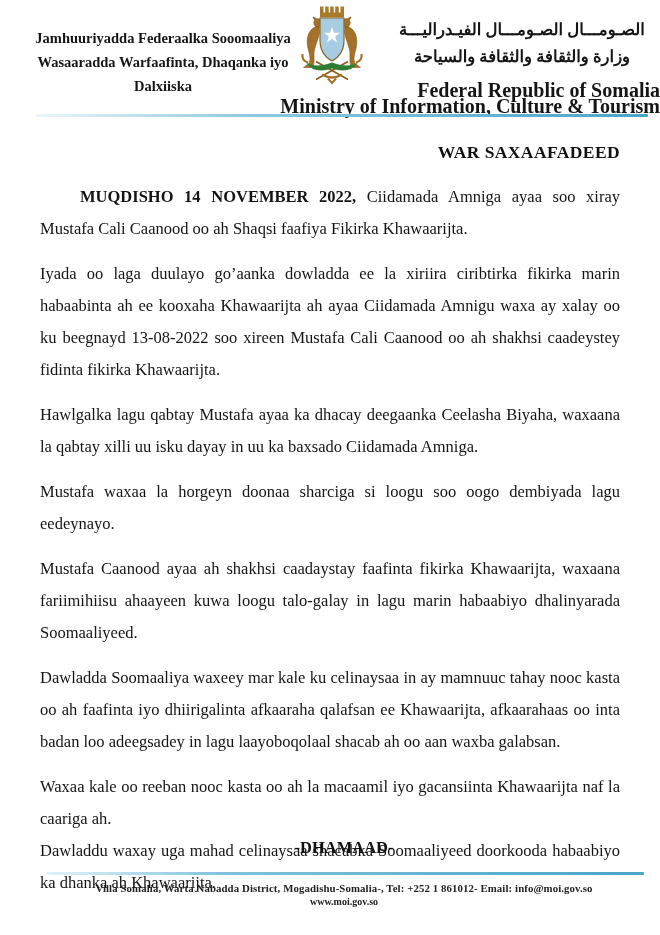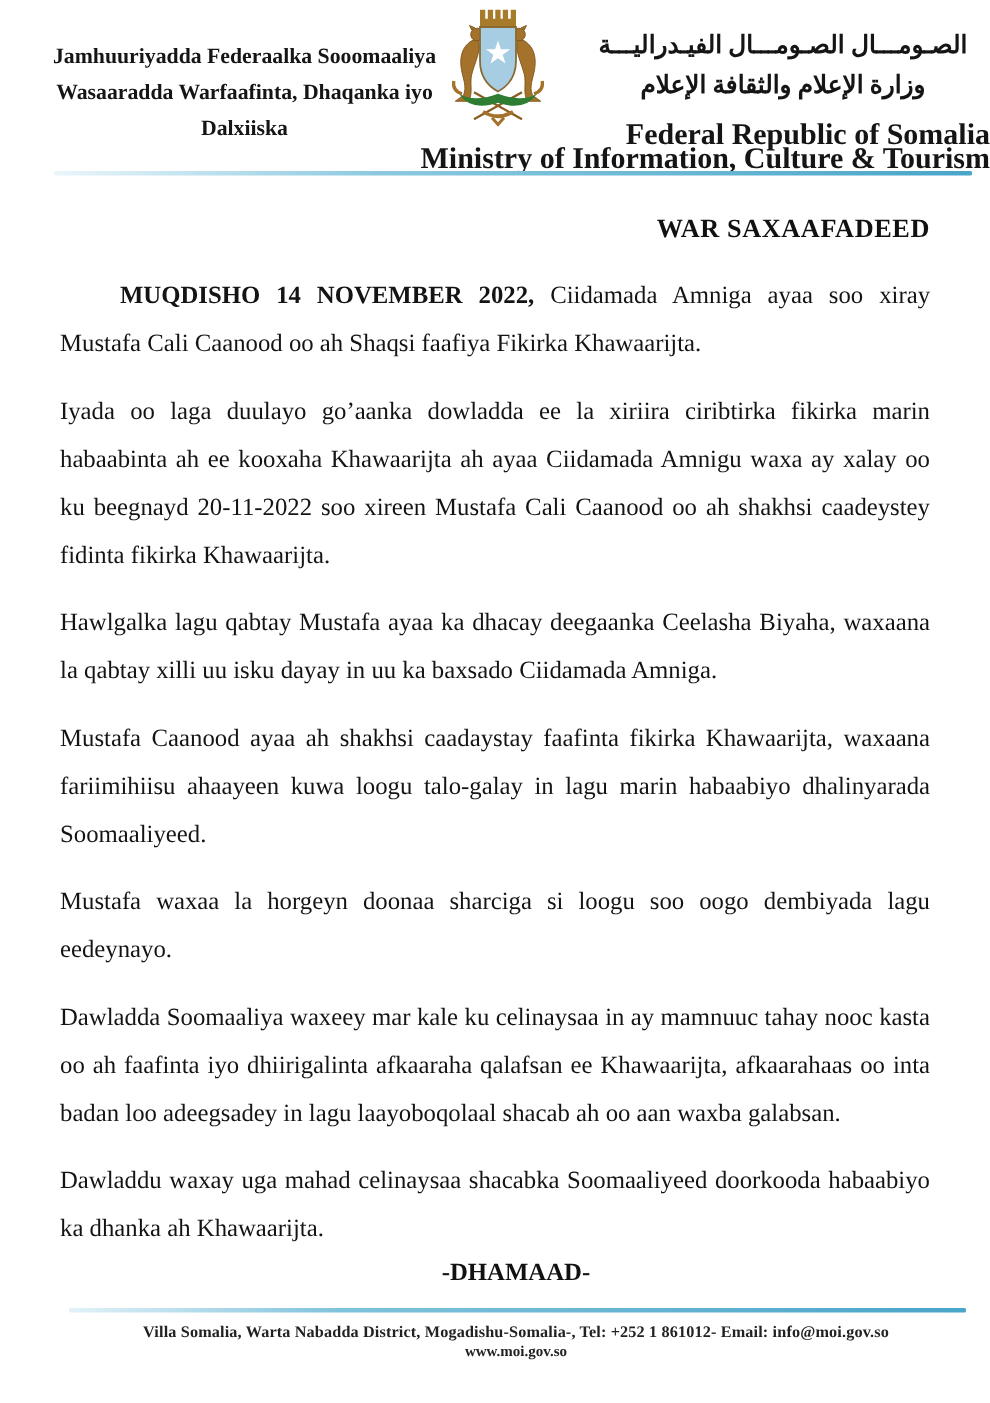--- a/index.html
+++ b/index.html
@@ -102,41 +102,42 @@
         <path d="M34 57 Q18 63 8 57 Q16 69 34 63 Z" fill="#2e7d32"></path>
         <path d="M34 57 Q50 63 60 57 Q52 69 34 63 Z" fill="#2e7d32"></path>
 
         <path d="M24 69 Q34 75 44 69" stroke="#a4722b" stroke-width="2.5" fill="none"></path>
         <path d="M30 73 L34 77.5 L38 73" stroke="#a4722b" stroke-width="2" fill="none"></path>
       </svg>
     </div>
 
     <div class="arabic-block">
       <div>الصـومـــال الصـومـــال الفيـدراليـــة</div>
-      <div>وزارة الإعلام والثقافة الإعلام</div>
+      <div>وزارة والثقافة والثقافة والسياحة</div>
     </div>
 
     <div class="english-block">
       <div>Federal Republic of Somalia</div>
       <div>Ministry of Information, Culture &amp; Tourism</div>
     </div>
 
     <div class="accent-line"></div>
   </header>
 
   <main>
     <h1 class="doc-title">WAR SAXAAFADEED</h1>
 
     <div class="body-text">
       <p><span class="dateline">MUQDISHO 14 NOVEMBER 2022,</span> <span>Ciidamada Amniga ayaa soo xiray Mustafa Cali Caanood oo ah Shaqsi faafiya Fikirka Khawaarijta.</span></p>
-      <p>Iyada oo laga duulayo go’aanka dowladda ee la xiriira ciribtirka fikirka marin habaabinta ah ee kooxaha Khawaarijta ah ayaa Ciidamada Amnigu waxa ay xalay oo ku beegnayd 20-11-2022 soo xireen Mustafa Cali Caanood oo ah shakhsi caadeystey fidinta fikirka Khawaarijta.</p>
+      <p>Iyada oo laga duulayo go’aanka dowladda ee la xiriira ciribtirka fikirka marin habaabinta ah ee kooxaha Khawaarijta ah ayaa Ciidamada Amnigu waxa ay xalay oo ku beegnayd 13-08-2022 soo xireen Mustafa Cali Caanood oo ah shakhsi caadeystey fidinta fikirka Khawaarijta.</p>
       <p>Hawlgalka lagu qabtay Mustafa ayaa ka dhacay deegaanka Ceelasha Biyaha, waxaana la qabtay xilli uu isku dayay in uu ka baxsado Ciidamada Amniga.</p>
+      <p>Mustafa waxaa la horgeyn doonaa sharciga si loogu soo oogo dembiyada lagu eedeynayo.</p>
       <p>Mustafa Caanood ayaa ah shakhsi caadaystay faafinta fikirka Khawaarijta, waxaana fariimihiisu ahaayeen kuwa loogu talo-galay in lagu marin habaabiyo dhalinyarada Soomaaliyeed.</p>
-      <p>Mustafa waxaa la horgeyn doonaa sharciga si loogu soo oogo dembiyada lagu eedeynayo.</p>
       <p>Dawladda Soomaaliya waxeey mar kale ku celinaysaa in ay mamnuuc tahay nooc kasta oo ah faafinta iyo dhiirigalinta afkaaraha qalafsan ee Khawaarijta, afkaarahaas oo inta badan loo adeegsadey in lagu laayoboqolaal shacab ah oo aan waxba galabsan.</p>
+      <p class="tight">Waxaa kale oo reeban nooc kasta oo ah la macaamil iyo gacansiinta Khawaarijta naf la caariga ah.</p>
       <p class="tight">Dawladdu waxay uga mahad celinaysaa shacabka Soomaaliyeed doorkooda habaabiyo ka dhanka ah Khawaarijta.</p>
     </div>
   </main>
 
   <footer>
     <div class="end-mark">-DHAMAAD-</div>
     <div class="footer-line"></div>
     <div class="address">Villa Somalia, Warta Nabadda District, Mogadishu-Somalia-, Tel: +252 1 861012- Email: info@moi.gov.so</div>
     <div class="website">www.moi.gov.so</div>
   </footer>

